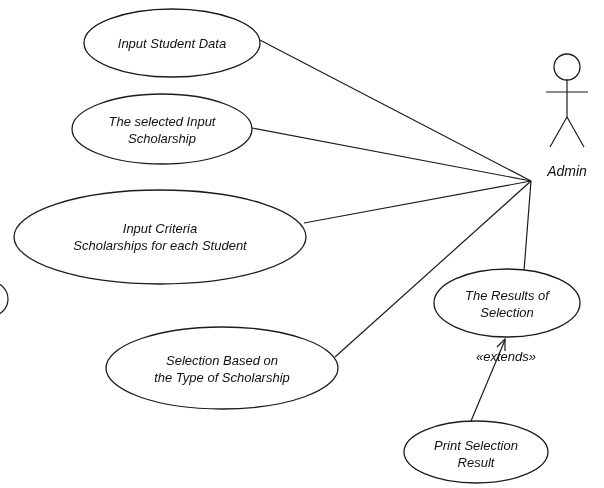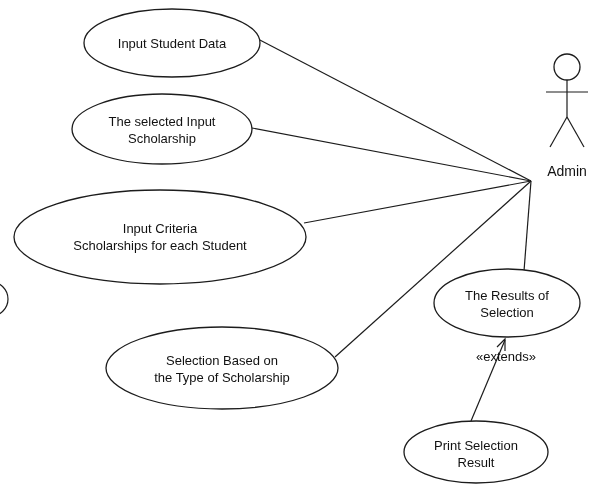--- a/index.html
+++ b/index.html
@@ -6,20 +6,21 @@
     margin: 0;
     padding: 0;
     background: #ffffff;
   }
   .canvas {
     position: relative;
     width: 604px;
     height: 488px;
     background: #ffffff;
     overflow: hidden;
+    font-style: italic;
   }
   svg { display: block; }
   .uc-text {
     font-family: "Liberation Sans", "DejaVu Sans", sans-serif;
     font-size: 13px;
     fill: #111111;
   }
   .actor-text {
     font-family: "Liberation Sans", "DejaVu Sans", sans-serif;
     font-size: 14px;

